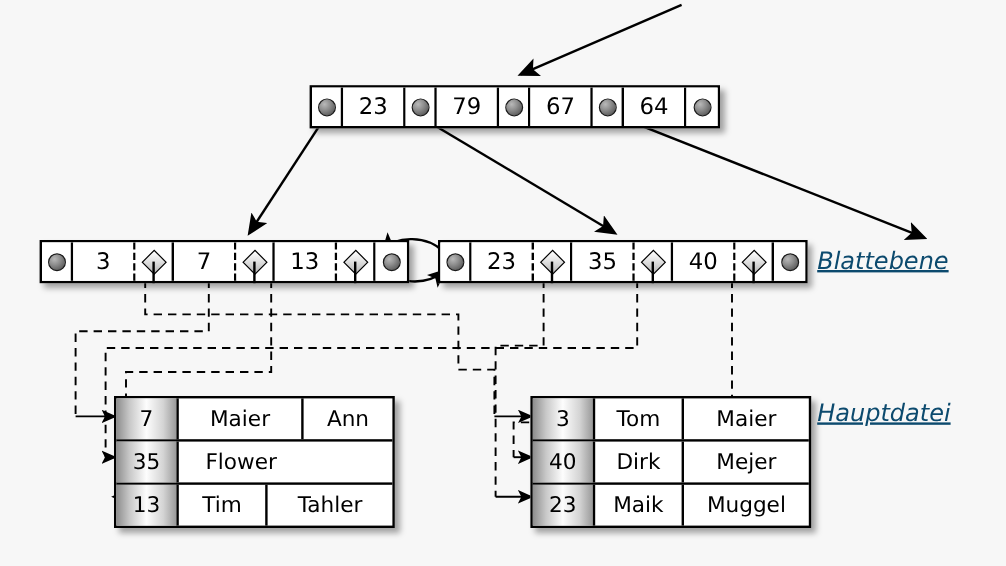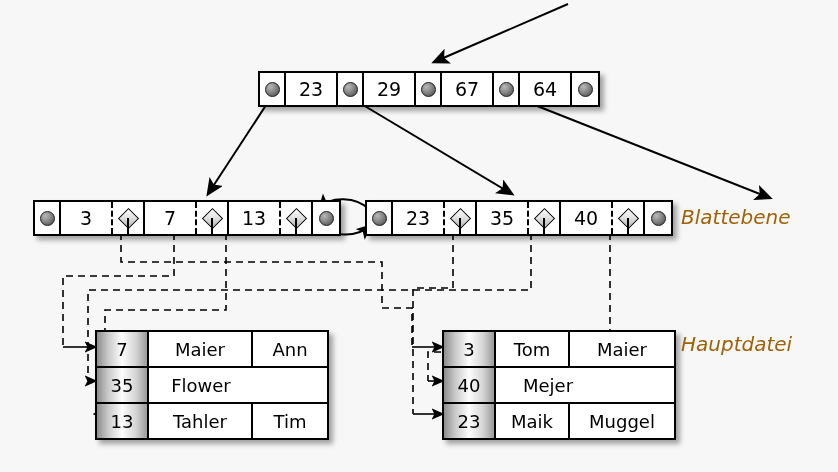--- a/index.html
+++ b/index.html
@@ -81,23 +81,24 @@
   }
   .tcell.namecol{width:74px;}
   .tcell.surcol{width:104px;}
 
   
   .caption{
     position:absolute;
     font-family:"DejaVu Sans", sans-serif;
     font-style:italic;
     font-size:20px;
-    color:#a16207;
+    color:#0c4a6e;
     white-space:nowrap;
     z-index:6;
+    text-decoration:underline;
   }
 </style>
 </head>
 <body style="background: rgb(247, 247, 247);">
 
 <div id="stage">
 
   <svg id="wires" viewBox="0 0 838 472">
     <defs>
       <marker id="ah" markerWidth="9" markerHeight="9" refX="7.5" refY="4" orient="auto">
@@ -155,21 +156,21 @@
   </svg>
 
   <div class="node" id="root-node" style="left:258px;top:71px;height:36px;">
   <div class="cell ptr">
         <span class="sphere"></span>
       </div>
       <div class="cell key" style="width: 52px;">23</div>
       <div class="cell ptr">
         <span class="sphere"></span>
       </div>
-      <div class="cell key" style="width: 52px;">29</div>
+      <div class="cell key" style="width: 52px;">79</div>
       <div class="cell ptr">
         <span class="sphere"></span>
       </div>
       <div class="cell key" style="width: 52px; text-align: right;">67</div>
       <div class="cell ptr">
         <span class="sphere"></span>
       </div>
       <div class="cell key" style="width: 52px;">64</div>
       <div class="cell ptr">
         <span class="sphere"></span>
@@ -229,33 +230,34 @@
         <div class="tcell keycol">7</div>
         <div class="tcell surcol">Maier</div>
         <div class="tcell namecol">Ann</div>
       </div>
       <div class="trow">
         <div class="tcell keycol">35</div>
         <div class="tcell surcol">Flower</div>
       </div>
       <div class="trow">
         <div class="tcell keycol">13</div>
+        <div class="tcell namecol">Tim</div>
         <div class="tcell surcol">Tahler</div>
-        <div class="tcell namecol">Tim</div>
       </div>
     </div>
 
   <div class="table" id="table-right" style="left:442px;top:330px;">
   <div class="trow">
         <div class="tcell keycol">3</div>
         <div class="tcell namecol">Tom</div>
         <div class="tcell surcol">Maier</div>
       </div>
       <div class="trow">
         <div class="tcell keycol">40</div>
+        <div class="tcell namecol">Dirk</div>
         <div class="tcell surcol">Mejer</div>
       </div>
       <div class="trow">
         <div class="tcell keycol">23</div>
         <div class="tcell namecol">Maik</div>
         <div class="tcell surcol">Muggel</div>
       </div>
     </div>
 
   <div class="caption" style="left:681px;top:205px;">Blattebene</div>

